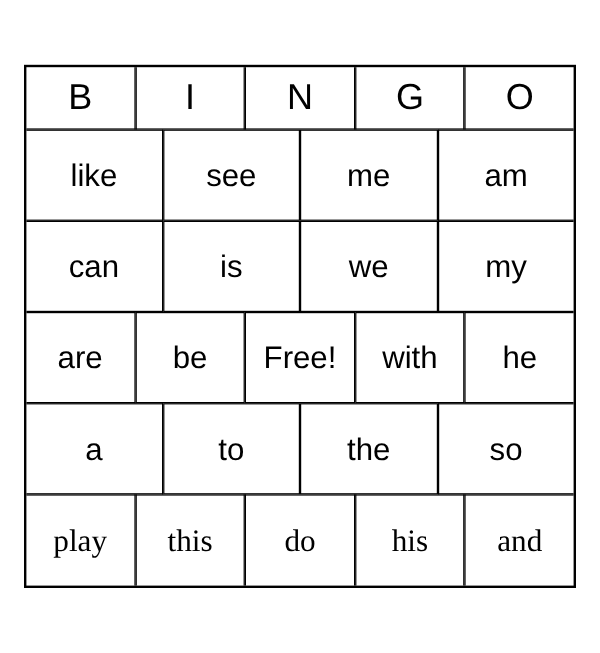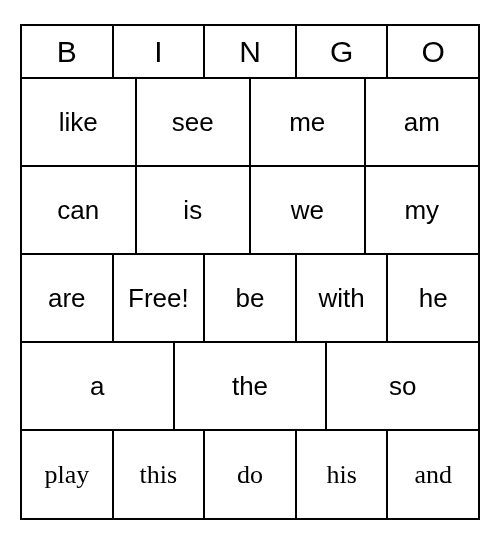--- a/index.html
+++ b/index.html
@@ -29,21 +29,21 @@
       display: flex;
       flex-direction: row;
     }
 
     .bingo-cell {
       flex: 1;
       border: 1px solid #000;
       display: flex;
       align-items: center;
       justify-content: center;
-      height: 88px;
+      height: 76px;
       font-size: 26px;
       font-weight: normal;
     }
 
     .bingo-header .bingo-cell {
       height: 52px;
       font-size: 30px;
       font-weight: normal;
       border-top: none;
     }
@@ -91,28 +91,29 @@
 
   <div class="bingo-row">
     <div class="bingo-cell">can</div>
     <div class="bingo-cell">is</div>
     <div class="bingo-cell">we</div>
     <div class="bingo-cell">my</div>
   </div>
 
   <div class="bingo-row">
     <div class="bingo-cell">are</div>
+    <div class="bingo-cell">be</div>
     <div class="bingo-cell">Free!</div>
-    <div class="bingo-cell">be</div>
     <div class="bingo-cell">with</div>
     <div class="bingo-cell">he</div>
   </div>
 
   <div class="bingo-row">
     <div class="bingo-cell">a</div>
+    <div class="bingo-cell">to</div>
     <div class="bingo-cell">the</div>
     <div class="bingo-cell">so</div>
   </div>
 
   <div class="bingo-row">
     <div class="bingo-cell">play</div>
     <div class="bingo-cell">this</div>
     <div class="bingo-cell">do</div>
     <div class="bingo-cell">his</div>
     <div class="bingo-cell">and</div>

